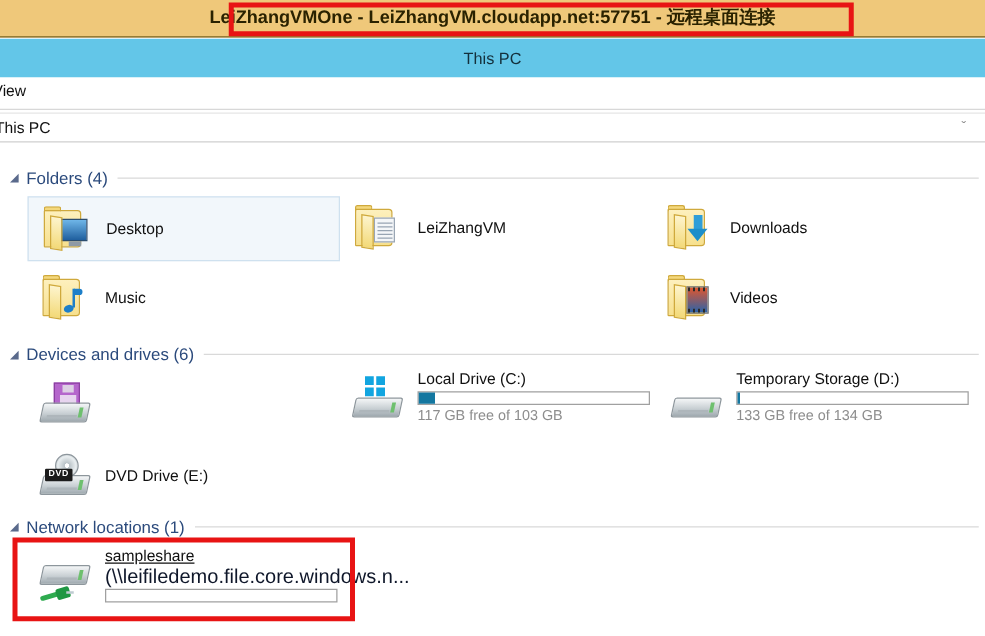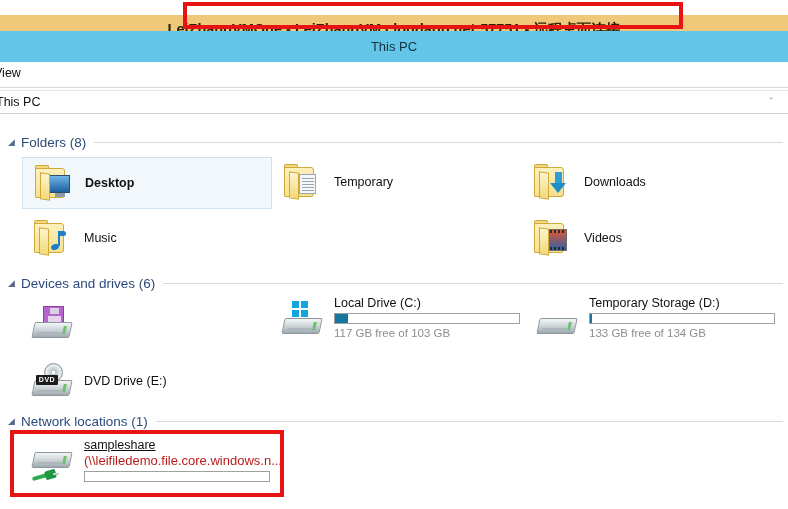--- a/index.html
+++ b/index.html
@@ -18,21 +18,20 @@
   }
 
   
   .rdp-bar {
     position: absolute;
     left: 0; top: 0;
     width: 788px; height: 30px;
     background: #efc87a;
     border-bottom: 1px solid #7a6320;
     box-sizing: border-box;
-    margin-top: 15px;
   }
   .rdp-title {
     position: absolute;
     left: 0; top: 0;
     width: 788px; height: 29px;
     line-height: 29px;
     text-align: center;
     font-size: 14.5px;
     font-weight: bold;
     color: #2a2200;
@@ -175,22 +174,22 @@
   .drive-label {
     position: absolute;
     left: 62px; top: 2px;
     font-size: 12.5px;
     color: #101010;
     white-space: nowrap;
   }
   .drive-label2 {
     position: absolute;
     left: 62px; top: 16px;
-    font-size: 13px;
-    color: #b91c1c;
+    font-size: 16px;
+    color: #0f172a;
     white-space: nowrap;
   }
   .meter {
     position: absolute;
     left: 62px; top: 19px;
     width: 186px; height: 11px;
     background: #ffffff;
     border: 1px solid #a0a0a0;
     box-sizing: border-box;
   }
@@ -482,25 +481,25 @@
 
 <div class="addressbar">
   <div class="addr-text">This PC</div>
   <div class="addr-chevron">ˇ</div>
 </div>
 
 <div class="content">
 
   <div class="group-header" style="top:16px;">
     <span class="group-caret">◢</span>
-    <span class="group-label">Folders (8)</span>
+    <span class="group-label">Folders (4)</span>
     <span class="group-rule"></span>
   </div>
 
-  <div class="item selected" style="left:22px; top:41px;font-weight:bold;">
+  <div class="item selected" style="left:22px; top:41px;">
     <div class="item-icon">
       <div class="folder">
         <div class="tab"></div>
           <div class="back"></div>
         <div class="monitor"></div>
           <div class="flap"></div>
       </div>
     </div>
     <div class="item-label">Desktop</div>
   </div>
@@ -513,21 +512,21 @@
         <div class="doc-lines">
             <i style="top:3px"></i>
             <i style="top:6px"></i>
             <i style="top:9px"></i>
             <i style="top:12px"></i>
             <i style="top:15px"></i>
           </div>
         <div class="flap"></div>
       </div>
     </div>
-    <div class="item-label">Temporary</div>
+    <div class="item-label">LeiZhangVM</div>
   </div>
 
   <div class="item" style="left:522px; top:41px;">
     <div class="item-icon">
       <div class="folder">
         <div class="tab"></div>
           <div class="back"></div>
         <div class="dl-arrow">
             <div class="stem"></div>
             <div class="head"></div>

